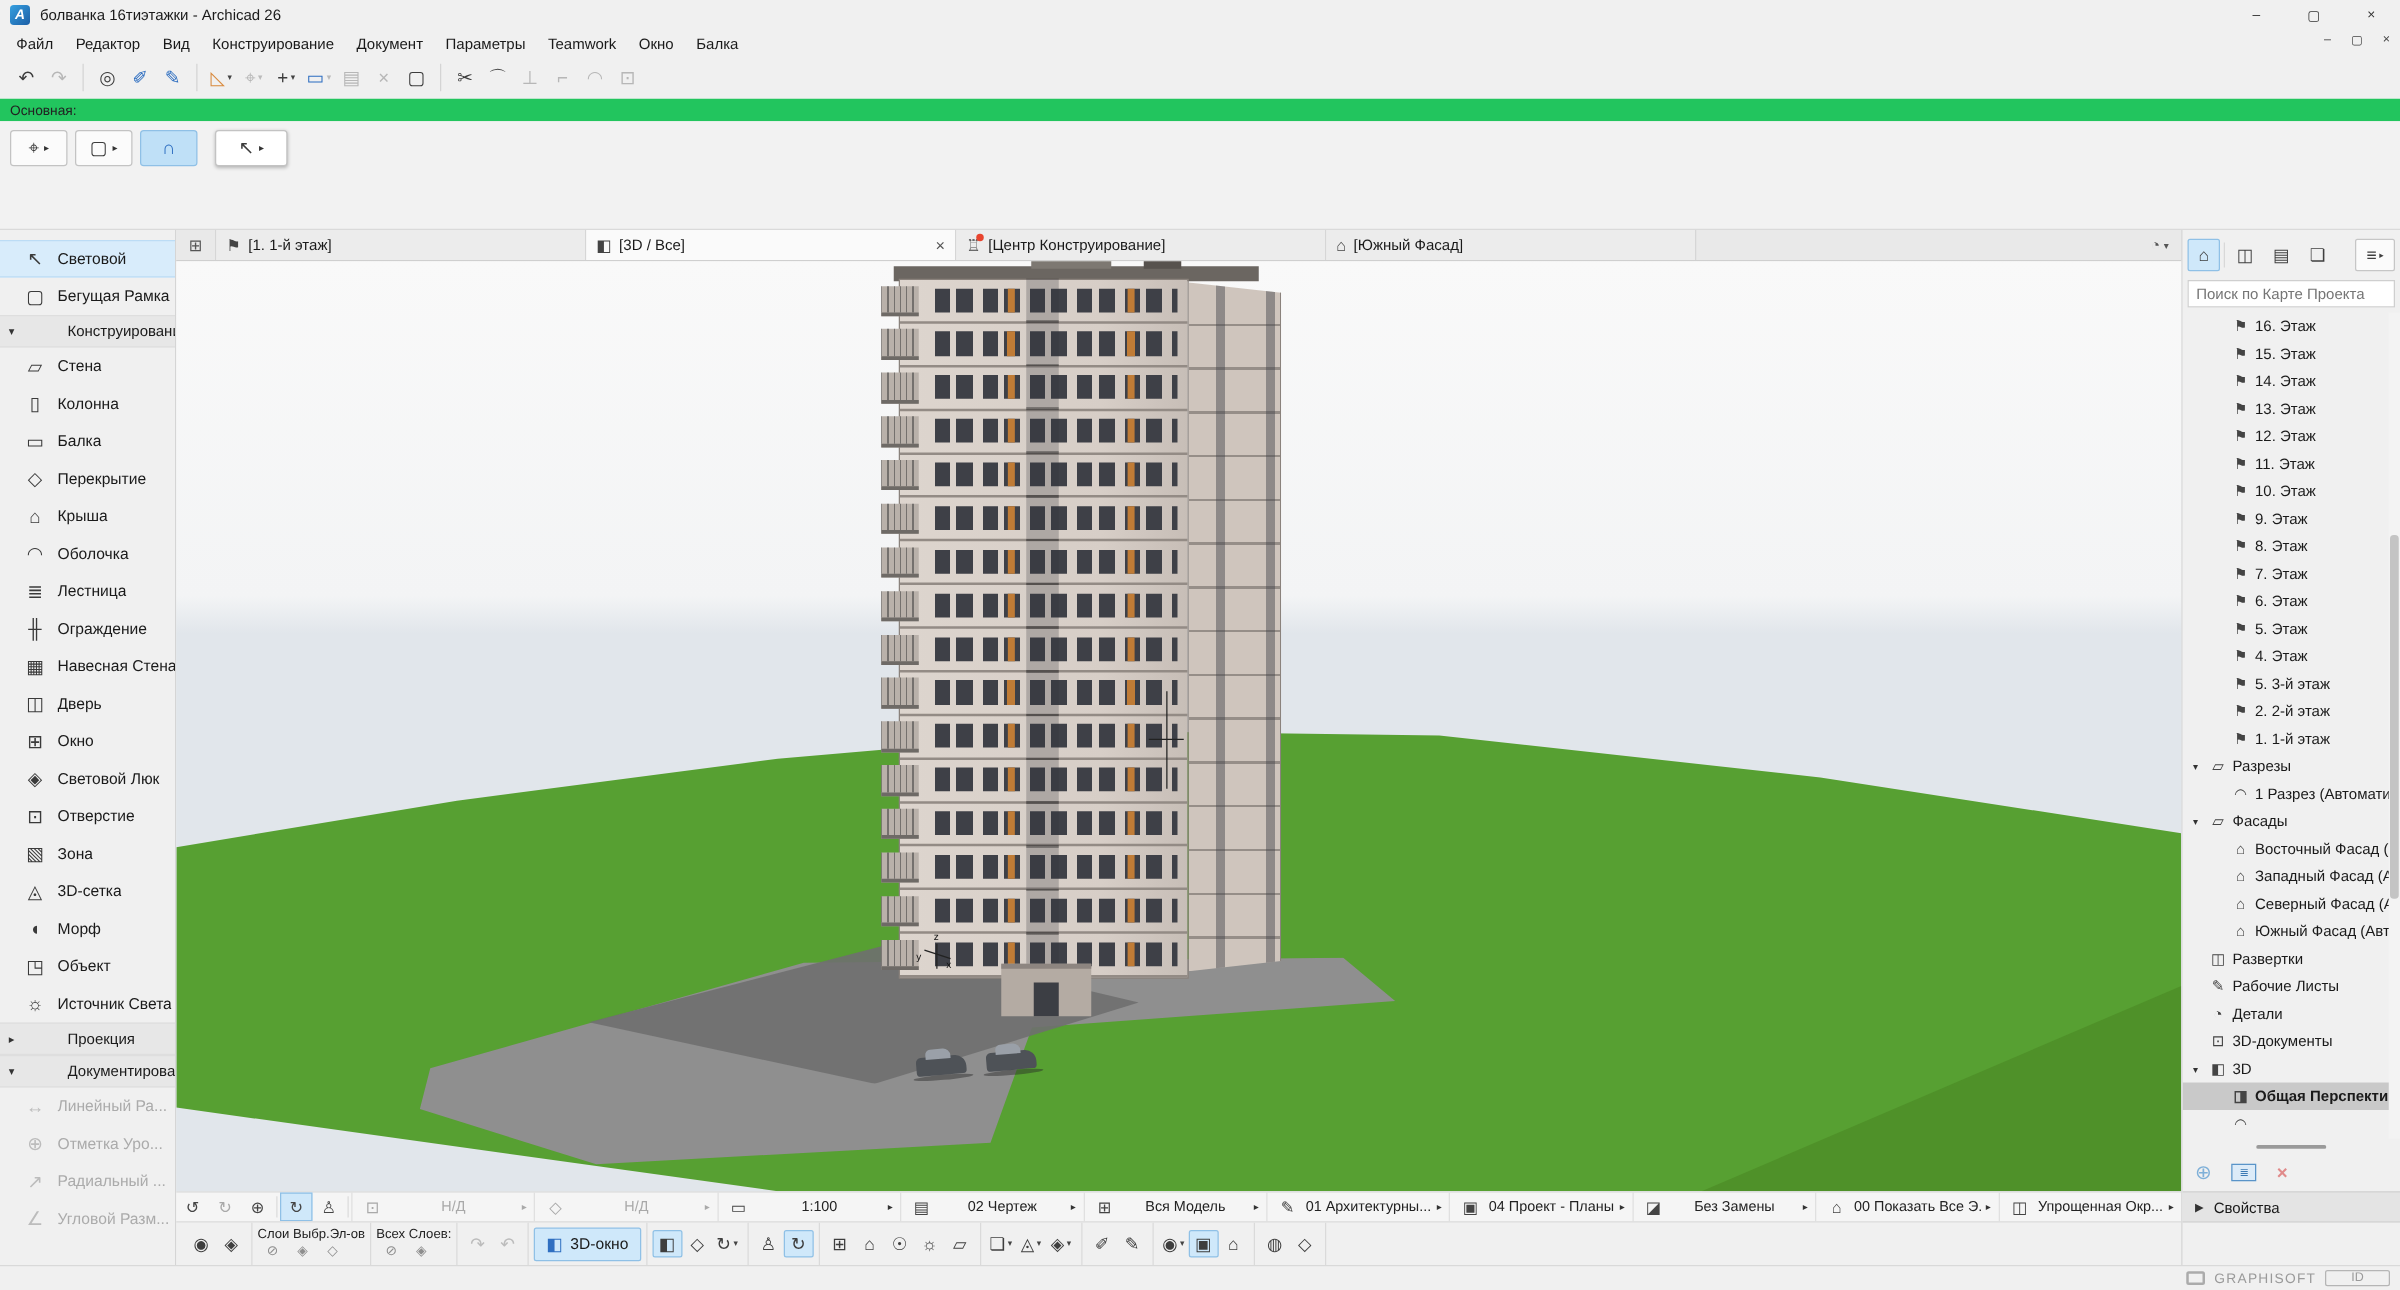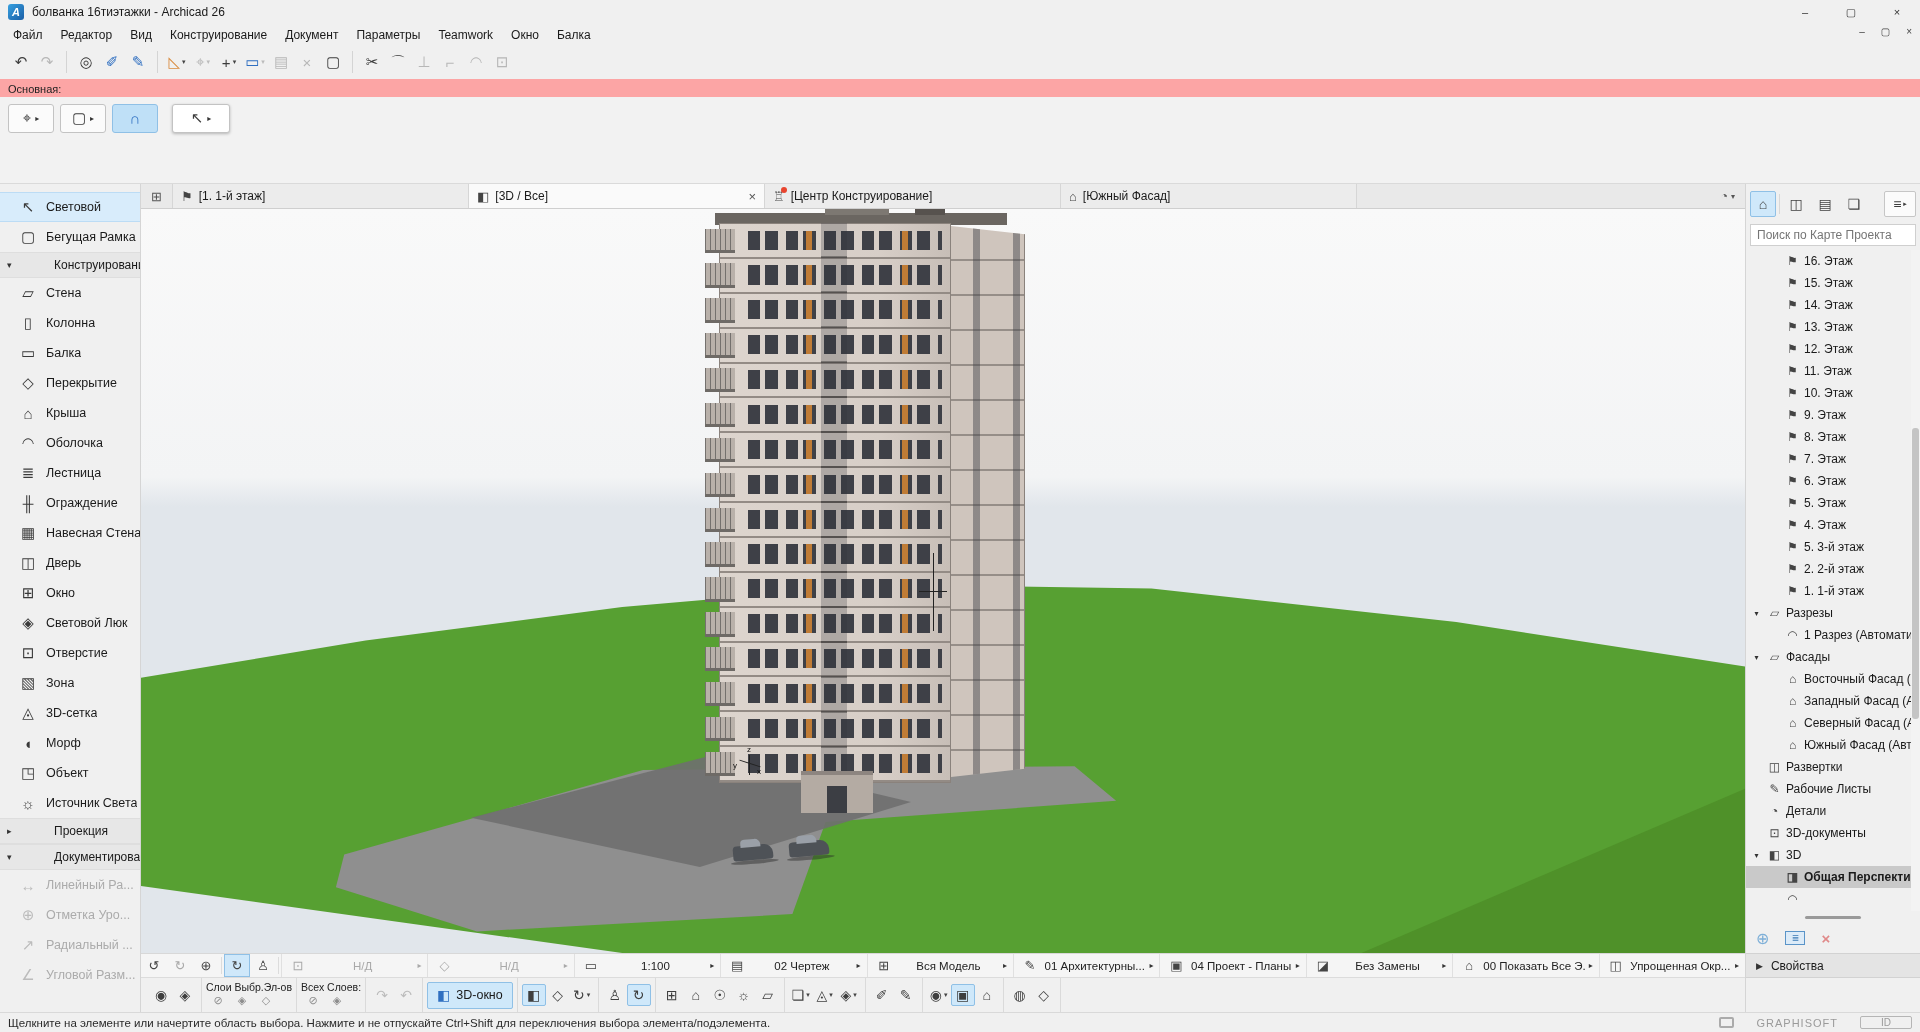--- a/index.html
+++ b/index.html
@@ -20,21 +20,21 @@
   .mdi-controls{position:absolute;right:8px;top:2px;display:flex;gap:16px;color:#444;font-size:10px}
 
   
   .toolbar-main{height:34px;display:flex;align-items:center;padding-left:8px;background:#f0f0f0}
   .ti{min-width:26px;height:26px;display:flex;align-items:center;justify-content:center;font-size:15px;color:#3c3c3c}
   .ti .dd{font-size:7px;margin-left:2px;color:#444}
   .ti.dis{color:#b7b7b7}.ti.dis .dd{color:#bbb}
   .ti.tone-blue{color:#2f6fc1}.ti.tone-orange{color:#d98b3f}
   .ti.kind-sep{min-width:1px;width:1px;height:22px;background:#d4d4d4;margin:0 6px}
 
-  .basic-caption{height:18px;padding:4px 0 0 8px;font-size:11px;color:#222;background:#fca5a5}
+  .basic-caption{height:18px;padding:4px 0 0 8px;font-size:11px;color:#222;background:#22c55e}
   .toolrow{height:42px;display:flex;align-items:center;padding-left:8px;gap:6px;background:#f2f2f2}
   .trbtn{height:29px;min-width:46px;border:1px solid #c3c3c3;border-radius:3px;background:#fbfbfb;
     display:flex;align-items:center;justify-content:center;gap:4px;font-size:15px;color:#3c3c3c}
   .trbtn .dd{font-size:8px;color:#333}
   .trbtn.sel{background:#bfe0f7;border-color:#8fc0e6;color:#2f6fc1}
   .trbtn.raised{box-shadow:0 1px 3px rgba(0,0,0,.25);background:#fff;min-width:58px;margin-left:8px}
   .dock-gap{height:45px;background:#f2f2f2;border-bottom:1px solid #dadada}
 
   
   .workarea{display:flex;height:828px}
@@ -130,21 +130,21 @@
   .bicon{min-width:24px;height:22px;display:flex;align-items:center;justify-content:center;font-size:14px;color:#3e3e3e;position:relative}
   .bgroup.labeled .bicon{height:16px;font-size:11px;color:#8d8d8d}
   .bicon.sel{background:#cfe8fa;border:1px solid #8fc0e6;border-radius:2px}
   .bicon.dis{color:#bcbcbc}
   .bicon .bdd{font-size:7px;margin-left:2px;color:#444}
   .b3d{display:flex;align-items:center;gap:6px;background:#cfe8fa;border:1px solid #8fc0e6;border-radius:2px;height:27px;padding:0 9px;font-size:12.5px}
   .b3d .ic{color:#2f6fc1;font-size:14px}
 
   
   .statusbar{height:20px;background:#f0f0f0;border-top:1px solid #d9d9d9;display:flex;align-items:center;padding:0 8px;font-size:11.5px;color:#2a2a2a}
-  .brand{margin-left:auto;display:flex;align-items:center;gap:22px;color:#9a9a9a;font-size:11px;letter-spacing:1px}
+  .brand{margin-left:auto;display:flex;align-items:center;gap:7px;color:#9a9a9a;font-size:11px;letter-spacing:1px}
   .brand .monitor{width:15px;height:11px;border:2px solid #ababab;border-radius:2px}
   .brand .badge{border:1px solid #b5b5b5;padding:0 20px;font-size:10px;border-radius:2px;letter-spacing:0}
 
   
   .sidebar{width:175px;background:#f0f0f0;border-left:1px solid #d5d5d5;display:flex;flex-direction:column}
   .nav-icons{height:40px;display:flex;align-items:center;padding:0 4px;gap:3px}
   .nico{width:26px;height:26px;display:flex;align-items:center;justify-content:center;font-size:14px;color:#3e3e3e;border-radius:2px}
   .nico.sel{background:#cfe8fa;border:1px solid #8fc0e6}
   .nico.kind-sep{width:1px;height:20px;background:#d8d8d8;border-radius:0}
   .nico.menu{margin-left:auto;border:1px solid #c6c6c6;background:#fbfbfb;width:32px}
@@ -1077,19 +1077,18 @@
     </div>
     <div class="props-header">
       <span class="pcaret">▶</span>
       <span>Свойства</span>
     </div>
     <div class="sidebar-empty"></div>
   </div>
 </div>
 
 <div class="statusbar">
-  <span>Щелкните на элементе или начертите область выбора. Нажмите и не отпускайте Ctrl+Shift для переключения выбора элемента/подэлемента.</span>
   <div class="brand">
     <span class="monitor"></span>
     <span>GRAPHISOFT</span>
     <span class="badge">ID</span>
   </div>
 </div>
 
 </body></html>

